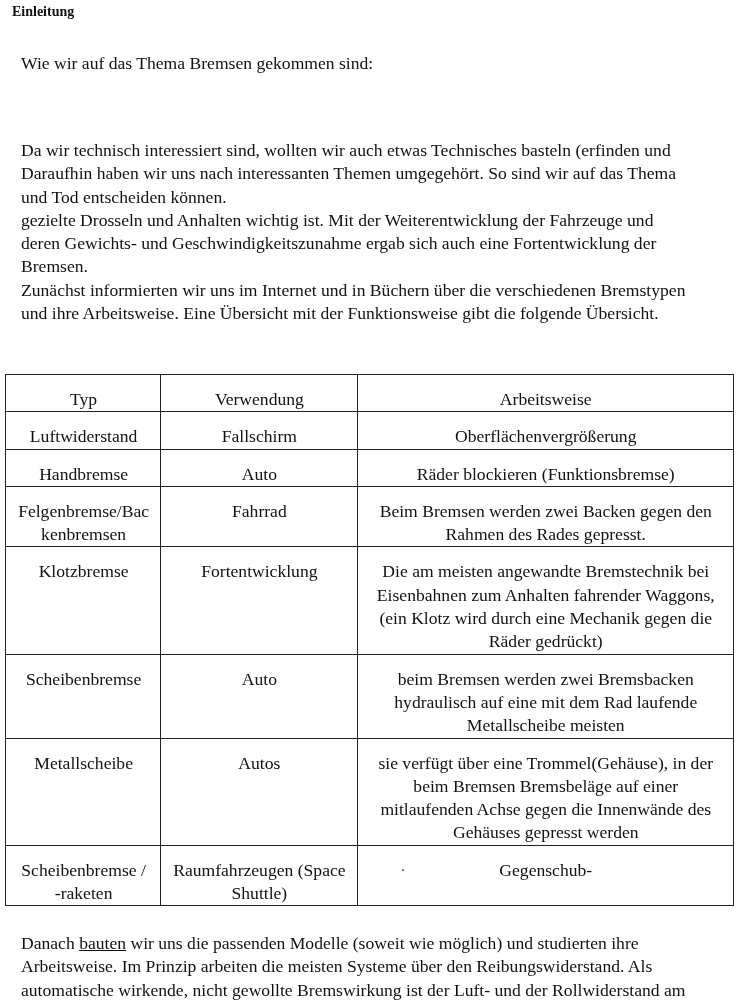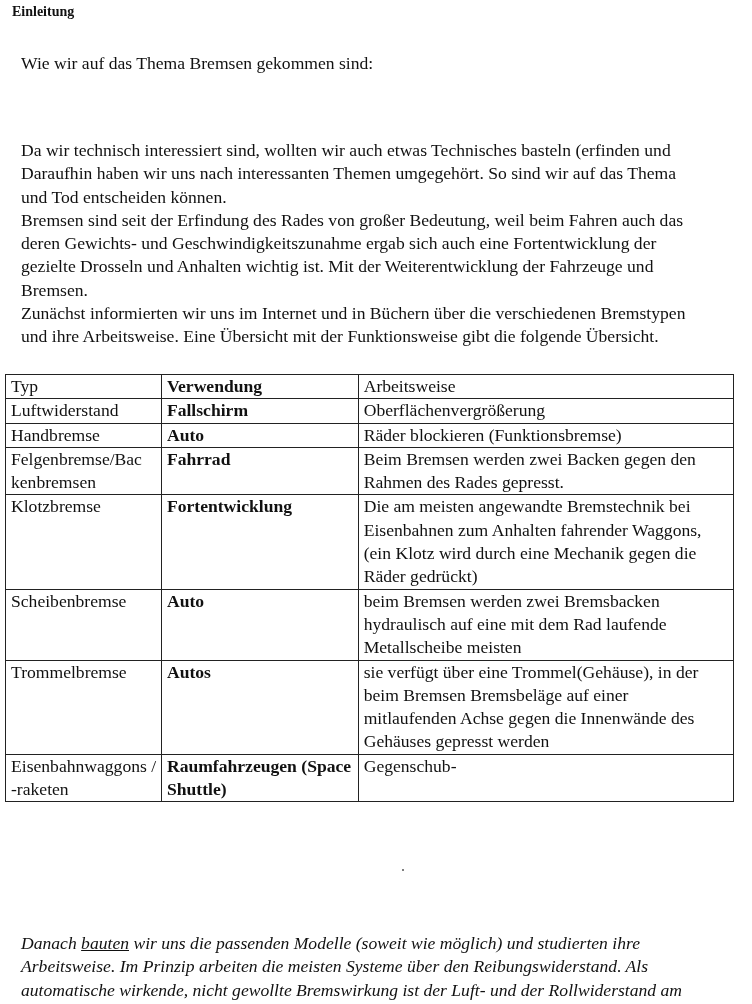--- a/index.html
+++ b/index.html
@@ -18,47 +18,46 @@
     line-height: 23.3px; font-size: 17.6px;
   }
   .line { display: block; white-space: nowrap; }
   table.brakes {
     position: absolute; left: 5px; top: 374px;
     border-collapse: collapse; font-size: 17.6px;
     width: 729px;
   }
   table.brakes td {
     border: 1.3px solid #222; vertical-align: top;
-    padding: 0 4px 0 5px; line-height: 23.3px;
+    padding: 13px 4px 0 5px; line-height: 23.3px; text-align: center;
   }
   td.c1 { width: 146px; }
-  td.c2 { width: 187px; font-weight: bold; }
+  td.c2 { width: 187px; }
   td.c3 { width: 368px; }
   .cellline { display: block; white-space: nowrap; }
   .ul { text-decoration: underline; }
   .speck { position: absolute; width: 2px; height: 2px; background: #555; border-radius: 1px; }
 </style>
 </head>
 <body>
 
 <div>
 
   <div class="heading">Einleitung</div>
 
   <div class="para" style="top:52px;">
     <span class="line">Wie wir auf das Thema Bremsen gekommen sind:</span>
   </div>
 
   <div class="para" style="top:99px;margin-top:40px;">
     <span class="line">Da wir technisch interessiert sind, wollten wir auch etwas Technisches basteln (erfinden und</span>
     <span class="line">Daraufhin haben wir uns nach interessanten Themen umgegehört. So sind wir auf das Thema</span>
     <span class="line">und Tod entscheiden können.</span>
-    <span class="line">Bremsen sind seit der Erfindung des Rades von großer Bedeutung, weil beim Fahren auch das</span>
+    <span class="line">gezielte Drosseln und Anhalten wichtig ist. Mit der Weiterentwicklung der Fahrzeuge und</span>
     <span class="line">deren Gewichts- und Geschwindigkeitszunahme ergab sich auch eine Fortentwicklung der</span>
-    <span class="line">gezielte Drosseln und Anhalten wichtig ist. Mit der Weiterentwicklung der Fahrzeuge und</span>
     <span class="line">Bremsen.</span>
     <span class="line">Zunächst informierten wir uns im Internet und in Büchern über die verschiedenen Bremstypen</span>
     <span class="line">und ihre Arbeitsweise. Eine Übersicht mit der Funktionsweise gibt die folgende Übersicht.</span>
   </div>
 
   <table class="brakes">
     <tbody>
         <tr>
       <td class="c1">Typ</td>
       <td class="c2">Verwendung</td>
@@ -121,49 +120,49 @@
             <span class="cellline">Auto</span>
           </td>
       <td class="c3">
         <span class="cellline">beim Bremsen werden zwei Bremsbacken</span>
         <span class="cellline">hydraulisch auf eine mit dem Rad laufende</span>
         <span class="cellline">Metallscheibe meisten</span>
       </td>
     </tr>
     <tr>
       <td class="c1">
-            <span class="cellline">Trommelbremse</span>
+            <span class="cellline">Metallscheibe</span>
           </td>
       <td class="c2">
             <span class="cellline">Autos</span>
           </td>
       <td class="c3">
         <span class="cellline">sie verfügt über eine Trommel(Gehäuse), in der</span>
         <span class="cellline">beim Bremsen Bremsbeläge auf einer</span>
         <span class="cellline">mitlaufenden Achse gegen die Innenwände des</span>
         <span class="cellline">Gehäuses gepresst werden</span>
       </td>
     </tr>
     <tr>
       <td class="c1">
-        <span class="cellline">Eisenbahnwaggons /</span>
+        <span class="cellline">Scheibenbremse /</span>
         <span class="cellline">-raketen</span>
       </td>
       <td class="c2">
         <span class="cellline">Raumfahrzeugen (Space</span>
         <span class="cellline">Shuttle)</span>
       </td>
       <td class="c3">
             <span class="cellline">Gegenschub-</span>
           </td>
     </tr>
   </tbody>
     </table>
 
   <div class="speck" style="left:402px; top:869px;"></div>
 
-  <div class="para" style="top:932px;font-style:italic;">
+  <div class="para" style="top:932px;">
     <span class="line"><span>Danach </span><span class="ul">bauten</span><span> wir uns die passenden Modelle (soweit wie möglich) und studierten ihre</span></span>
     <span class="line">Arbeitsweise. Im Prinzip arbeiten die meisten Systeme über den Reibungswiderstand. Als</span>
     <span class="line">automatische wirkende, nicht gewollte Bremswirkung ist der Luft- und der Rollwiderstand am</span>
   </div>
 
 </div>
 
 </body></html>

